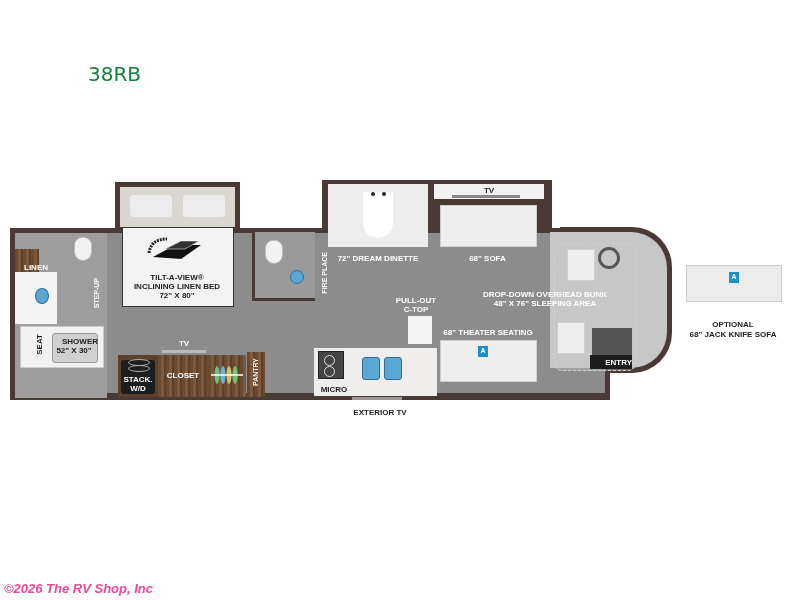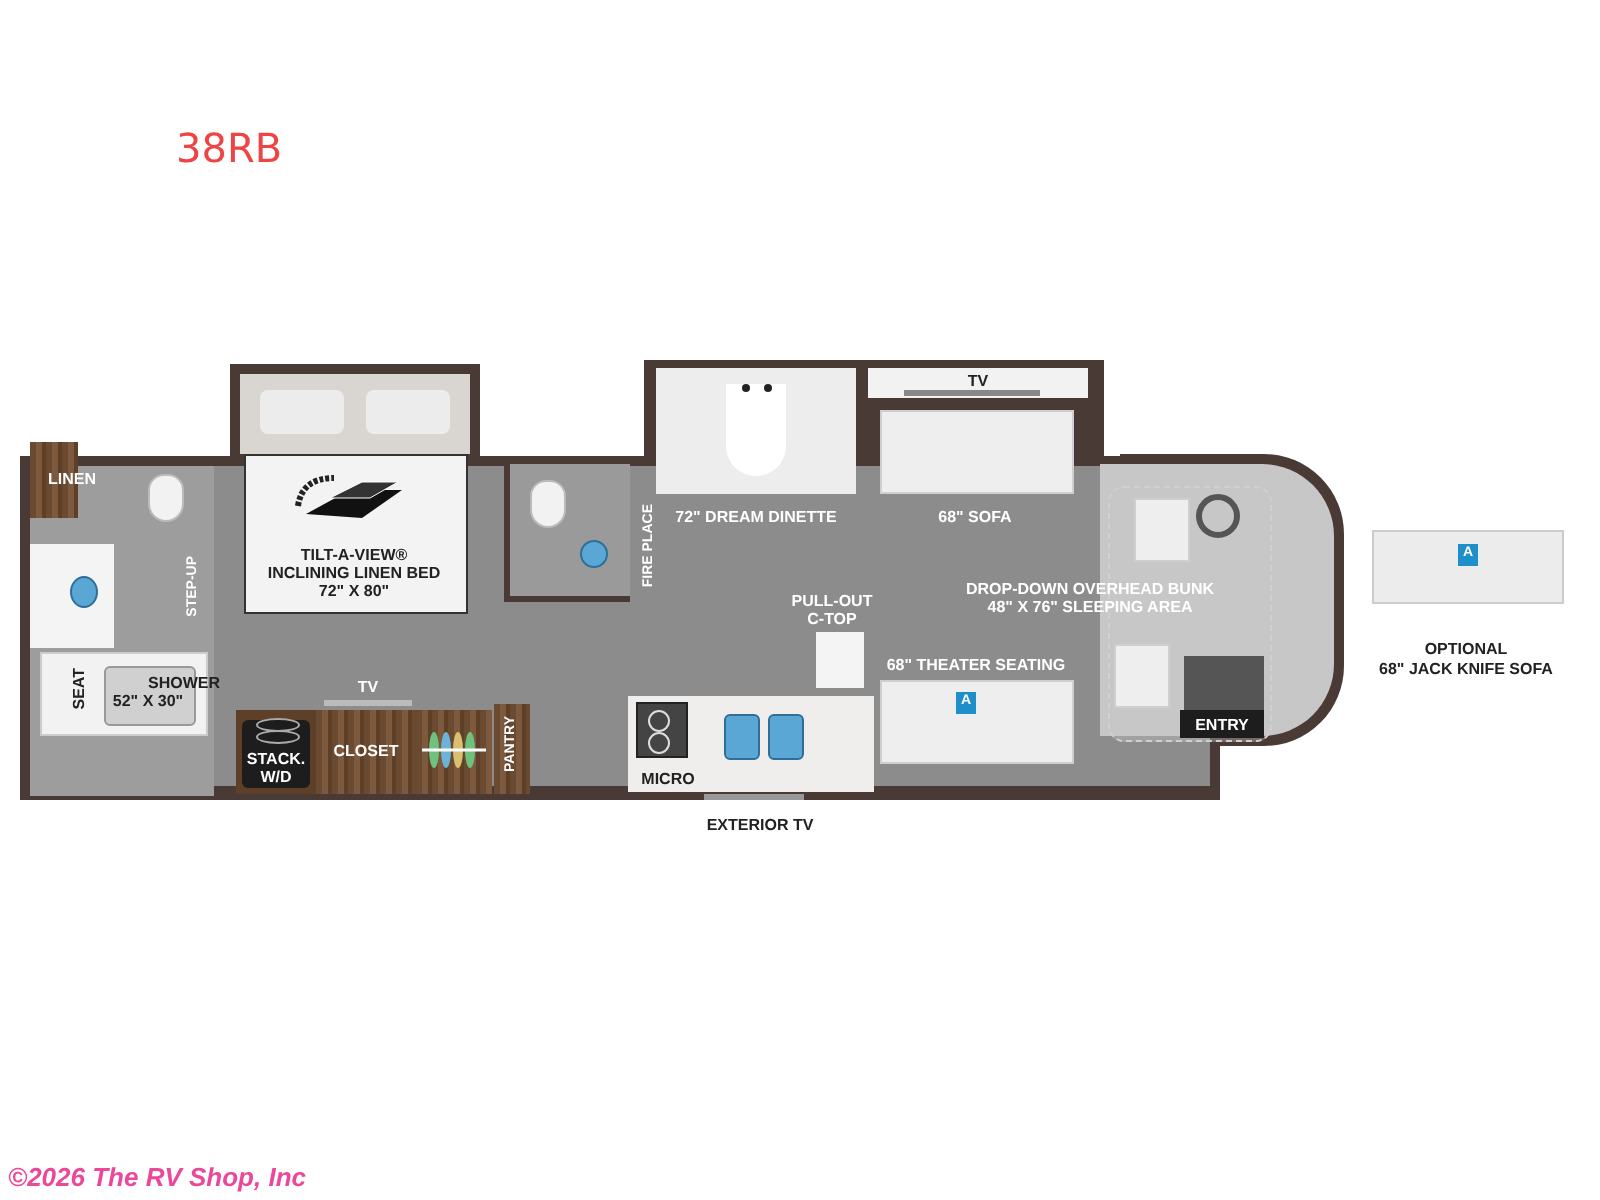--- a/index.html
+++ b/index.html
@@ -1,18 +1,18 @@
 <!DOCTYPE html>
 <html><head>
 <meta charset="utf-8">
 <style>
   html,body{margin:0;padding:0;background:#fff;}
   body{width:800px;height:600px;position:relative;overflow:hidden;font-family:"Liberation Sans",sans-serif;}
   .abs{position:absolute;}
-  .title{left:88px;top:62px;font-size:20px;color:#ef4444;font-family:"DejaVu Sans",sans-serif;}
+  .title{left:88px;top:62px;font-size:20px;color:#15803d;font-family:"DejaVu Sans",sans-serif;}
   .copyright{left:4px;top:581px;font-size:13px;font-style:italic;font-weight:bold;color:#ec4899;font-family:"Liberation Sans",sans-serif;}
   .wall{background:#4a3a35;}
   .floor{background:#8c8c8c;}
   .lbl{color:#fff;font-weight:bold;font-size:8px;text-align:center;line-height:9px;white-space:nowrap;}
   .lbl-dk{color:#222;font-weight:bold;font-size:8px;text-align:center;line-height:9px;white-space:nowrap;}
   .wood{background:repeating-linear-gradient(90deg,#6b4a32 0 3px,#7d5a3e 3px 6px,#5e4029 6px 8px);}
   .cushion{background:#eeeeee;border:1px solid #cfcfcf;}
   .bunk{background:rgba(200,200,200,0.35);border:1px dashed #d0d0d0;border-radius:8px;}
   .sink{background:#5aa7d6;border:1px solid #2e6f9a;border-radius:3px;}
   .badge{background:#1f8fc9;color:#fff;font-weight:bold;font-size:7px;text-align:center;line-height:10px;}
@@ -30,31 +30,31 @@
   <div class="abs wall" style="left:560px;top:227px;width:112px;height:146px;border-radius:0 40px 40px 0;"></div>
 
   <div class="abs wall" style="left:115px;top:182px;width:125px;height:60px;"></div>
 
   <div class="abs wall" style="left:322px;top:180px;width:230px;height:70px;"></div>
 
   <div class="abs floor" style="left:15px;top:233px;width:590px;height:160px;"></div>
   <div class="abs" style="left:550px;top:232px;width:117px;height:136px;background:#c7c7c7;border-radius:0 36px 36px 0;"></div>
 
   <div class="abs" style="left:15px;top:233px;width:92px;height:165px;background:#9d9d9d;"></div>
-  <div class="abs wood" style="left:15px;top:221px;width:24px;height:38px;">
+  <div class="abs wood" style="left:15px;top:249px;width:24px;height:38px;">
     <div class="abs lbl" style="left:0;top:14px;width:42px;">LINEN</div>
   </div>
   <div class="abs" style="left:74px;top:237px;width:16px;height:22px;background:#f2f2f2;border-radius:8px 8px 9px 9px;border:1px solid #bbb;"></div>
   <div class="abs" style="left:15px;top:272px;width:42px;height:52px;background:#f4f4f4;"></div>
   <div class="abs sink" style="left:35px;top:288px;width:12px;height:14px;border-radius:50%;"></div>
   <div class="abs lbl vert" style="left:92px;top:278px;font-size:7px;">STEP-UP</div>
   <div class="abs" style="left:20px;top:326px;width:82px;height:40px;background:#f2f2f2;border:1px solid #ccc;"></div>
   <div class="abs lbl-dk vert" style="left:35px;top:334px;">SEAT</div>
   <div class="abs" style="left:52px;top:333px;width:44px;height:28px;background:#d0d0d0;border:1px solid #999;border-radius:3px;"></div>
-  <div class="abs lbl-dk" style="left:64px;top:337px;width:56px;">SHOWER</div>
+  <div class="abs lbl-dk" style="left:52px;top:337px;width:56px;">SHOWER</div>
   <div class="abs lbl-dk" style="left:52px;top:346px;width:44px;">52" X 30"</div>
 
   <div class="abs" style="left:120px;top:187px;width:115px;height:40px;background:#d9d6d2;"></div>
   <div class="abs" style="left:130px;top:195px;width:42px;height:22px;background:#ececec;border-radius:4px;"></div>
   <div class="abs" style="left:183px;top:195px;width:42px;height:22px;background:#ececec;border-radius:4px;"></div>
   <div class="abs" style="left:122px;top:227px;width:110px;height:78px;background:#f3f3f3;border:1px solid #333;"></div>
   <div class="abs" style="left:145px;top:235px;width:60px;height:28px;">
     <svg width="60" height="28" viewBox="0 0 60 28">
       <path d="M4 18 Q6 4 22 4" stroke="#222" stroke-width="3" fill="none" stroke-dasharray="2 1"></path>
       <polygon points="8,22 30,10 56,10 36,24" fill="#111"></polygon>
@@ -126,21 +126,21 @@
   <div class="abs lbl" style="left:436px;top:328px;width:104px;">68" THEATER SEATING</div>
   <div class="abs cushion" style="left:440px;top:340px;width:95px;height:40px;"></div>
   <div class="abs badge" style="left:478px;top:346px;width:10px;height:11px;">A</div>
 
   <div class="abs bunk" style="left:554px;top:243px;width:80px;height:126px;"></div>
   <div class="abs cushion" style="left:567px;top:249px;width:26px;height:30px;"></div>
   <div class="abs" style="left:598px;top:247px;width:22px;height:22px;border:3px solid #555;border-radius:50%;box-sizing:border-box;"></div>
   <div class="abs cushion" style="left:557px;top:322px;width:26px;height:30px;"></div>
   <div class="abs" style="left:592px;top:328px;width:40px;height:27px;background:#555;"></div>
   <div class="abs" style="left:590px;top:355px;width:42px;height:14px;background:#1d1d1d;">
-    <div class="abs lbl" style="left:0;top:3px;width:42px;">ENTRY</div>
+    <div class="abs lbl" style="left:0;top:3px;width:42px;text-align:right;">ENTRY</div>
   </div>
   <div class="abs lbl" style="left:460px;top:290px;width:170px;">DROP-DOWN OVERHEAD BUNK</div>
   <div class="abs lbl" style="left:460px;top:299px;width:170px;">48" X 76" SLEEPING AREA</div>
 </div>
 
 <div class="abs" style="left:686px;top:265px;width:94px;height:35px;background:#ececec;border:1px solid #ccc;">
   <div class="abs badge" style="left:42px;top:6px;width:10px;height:11px;">A</div>
 </div>
 <div class="abs lbl-dk" style="left:680px;top:320px;width:106px;">OPTIONAL</div>
 <div class="abs lbl-dk" style="left:680px;top:330px;width:106px;">68" JACK KNIFE SOFA</div>

